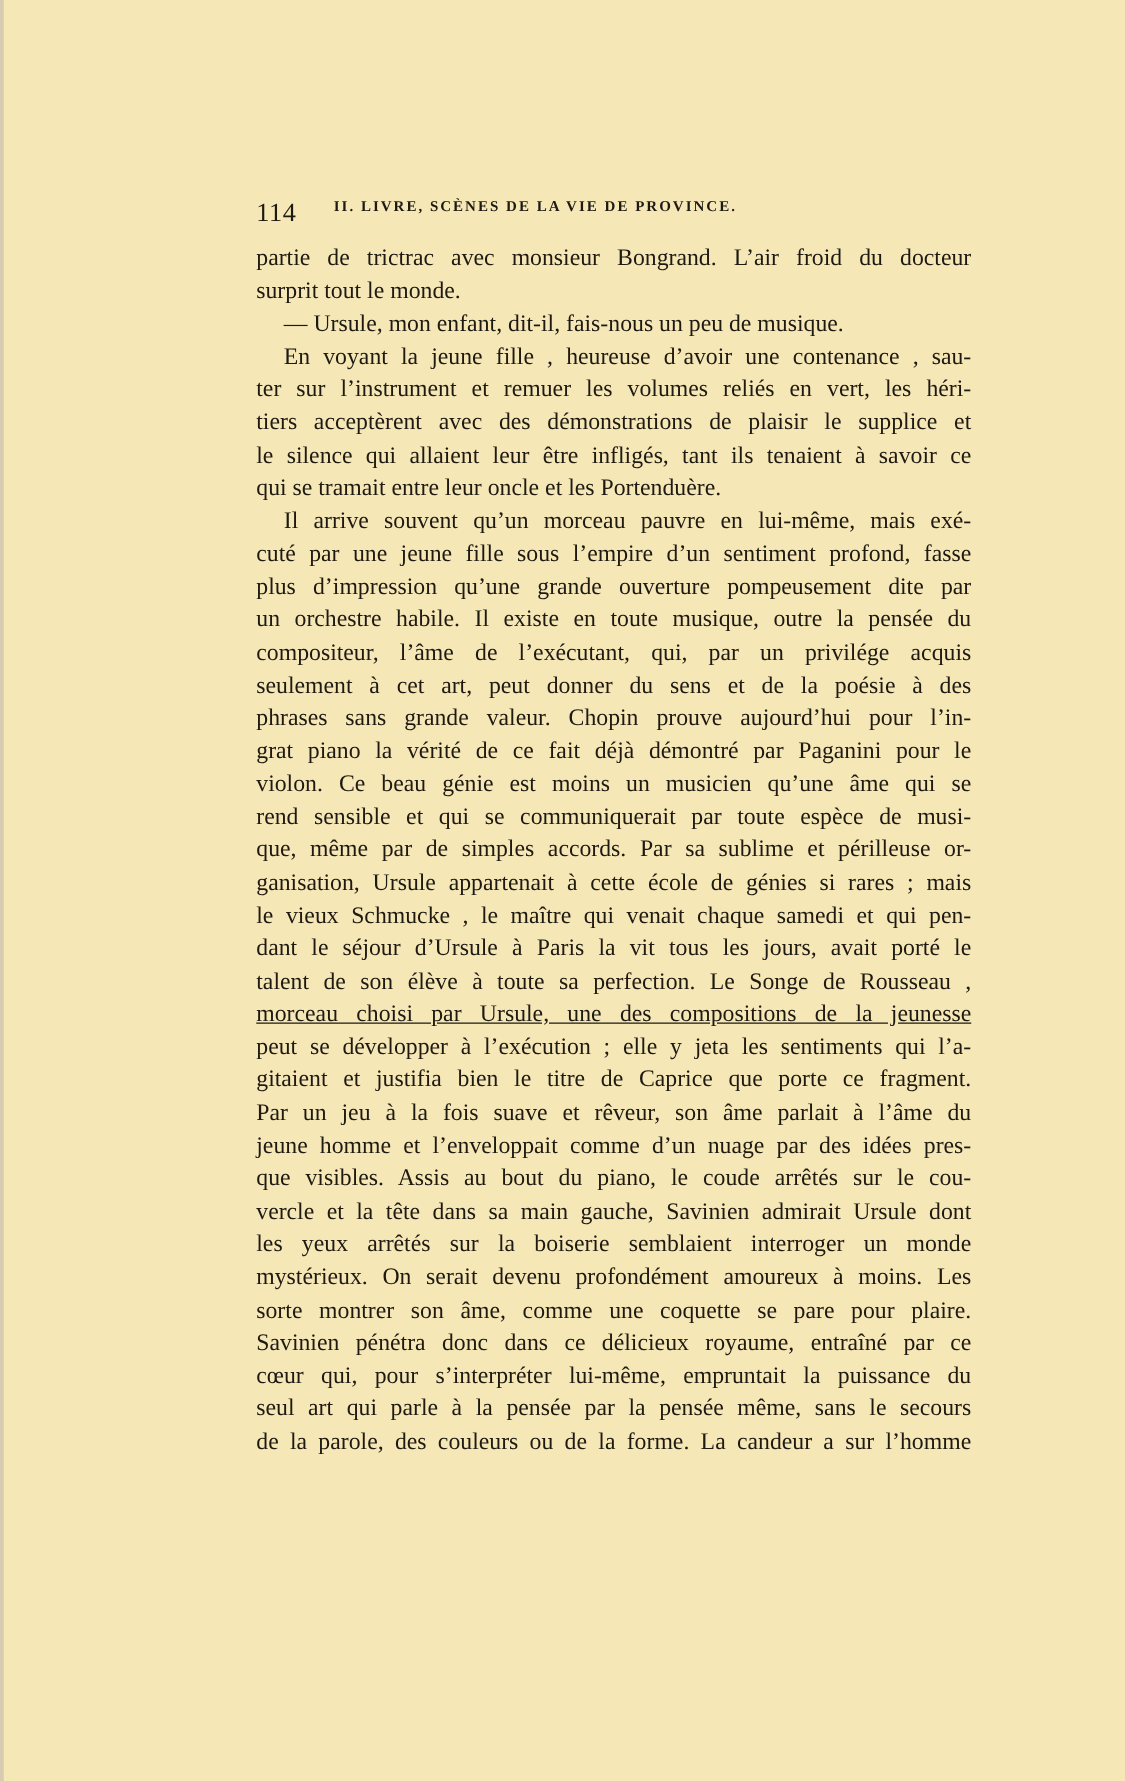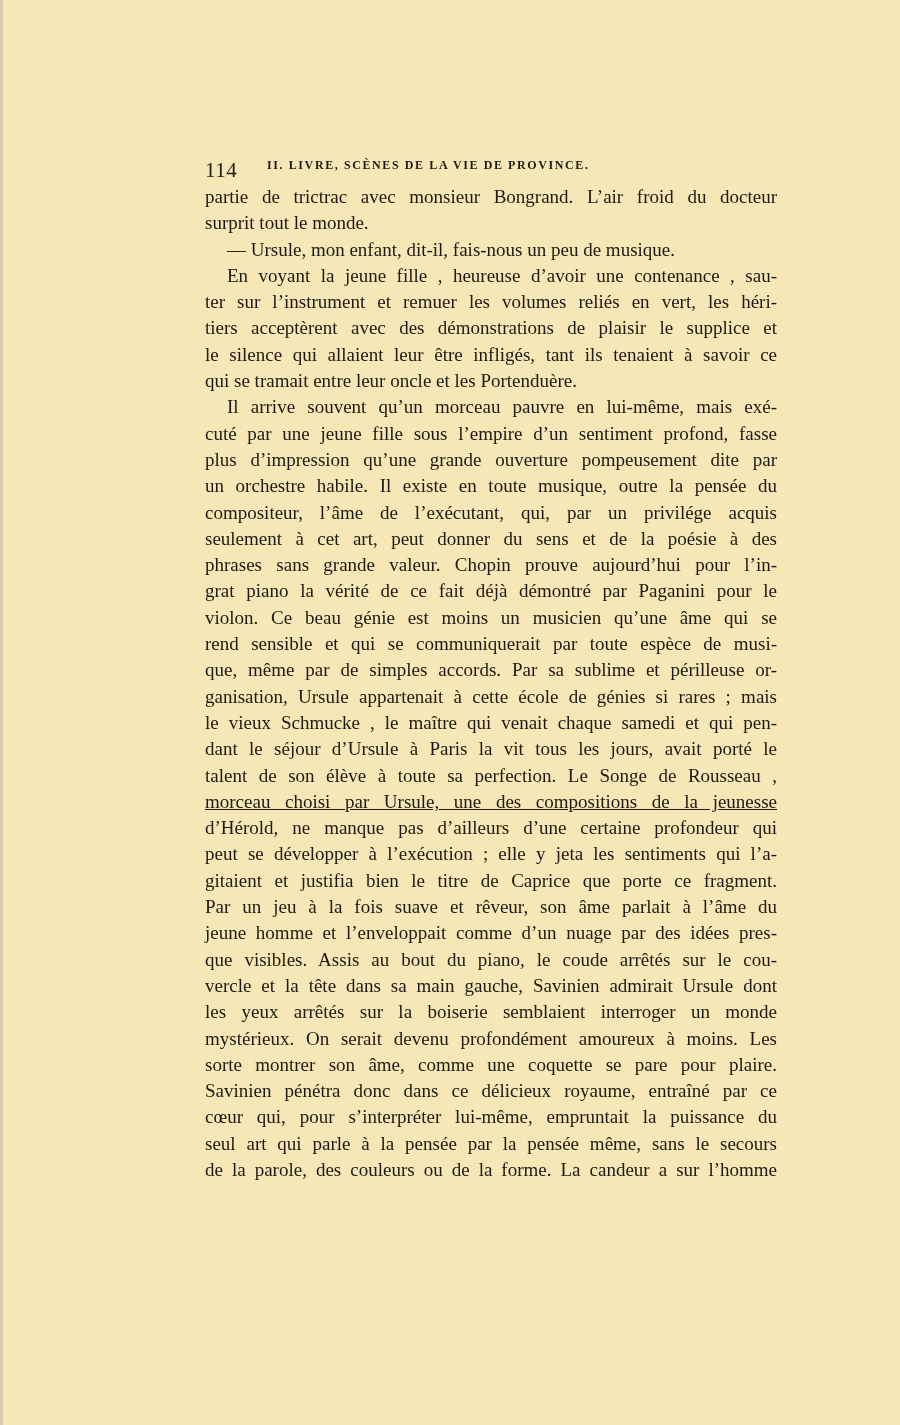--- a/index.html
+++ b/index.html
@@ -42,21 +42,21 @@
     .head-title {
       font-size: 12px;
       font-weight: bold;
       letter-spacing: 1.6px;
       text-transform: none;
     }
     .body-text {
       font-size: 19px;
       line-height: 26.3px;
       text-align: justify;
-      margin-top: 0;
+      margin-top: 10px;
     }
     .line {
       display: block;
       text-align: justify;
       text-align-last: justify;
       white-space: nowrap;
       height: 26.3px;
       overflow: visible;
       transform-origin: left center;
     }
@@ -154,23 +154,20 @@
         <span class="line">
           <span class="line-inner" style="white-space: normal; display: block; width: 572px;">dant le séjour d’Ursule à Paris la vit tous les jours, avait porté le</span>
         </span>
         <span class="line">
           <span class="line-inner" style="white-space: normal; display: block; width: 572px;">talent de son élève à toute sa perfection. Le Songe de Rousseau ,</span>
         </span>
         <span class="line">
           <span class="line-inner" style="white-space: normal; display: block; width: 572px; text-decoration: underline;">morceau choisi par Ursule, une des compositions de la jeunesse</span>
         </span>
         <span class="line">
-          <span class="line-inner" style="white-space: normal; display: block; width: 572px;">d’Hérold, ne manque pas d’ailleurs d’une certaine profondeur qui</span>
-        </span>
-        <span class="line">
           <span class="line-inner" style="white-space: normal; display: block; width: 572px;">peut se développer à l’exécution ; elle y jeta les sentiments qui l’a-</span>
         </span>
         <span class="line">
           <span class="line-inner" style="white-space: normal; display: block; width: 572px;">gitaient et justifia bien le titre de Caprice que porte ce fragment.</span>
         </span>
         <span class="line">
           <span class="line-inner" style="white-space: normal; display: block; width: 572px;">Par un jeu à la fois suave et rêveur, son âme parlait à l’âme du</span>
         </span>
         <span class="line">
           <span class="line-inner" style="white-space: normal; display: block; width: 572px;">jeune homme et l’enveloppait comme d’un nuage par des idées pres-</span>

